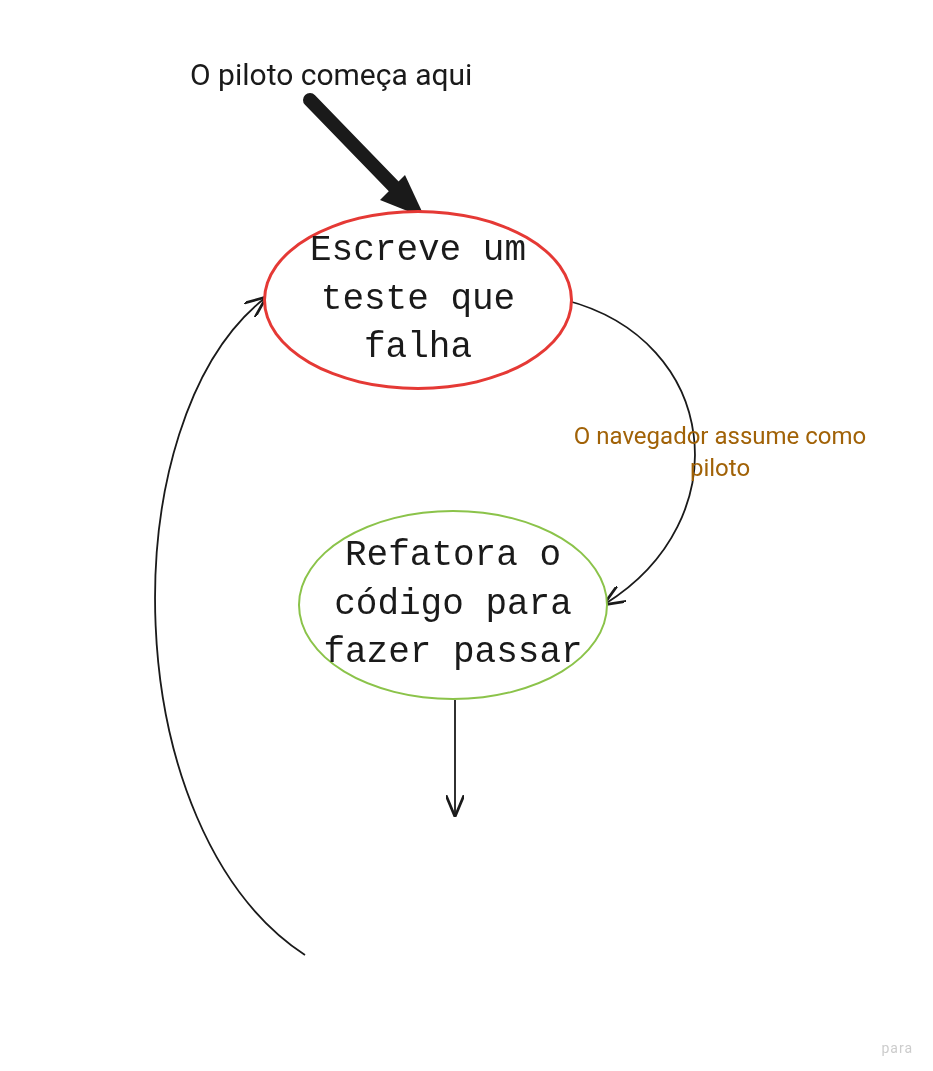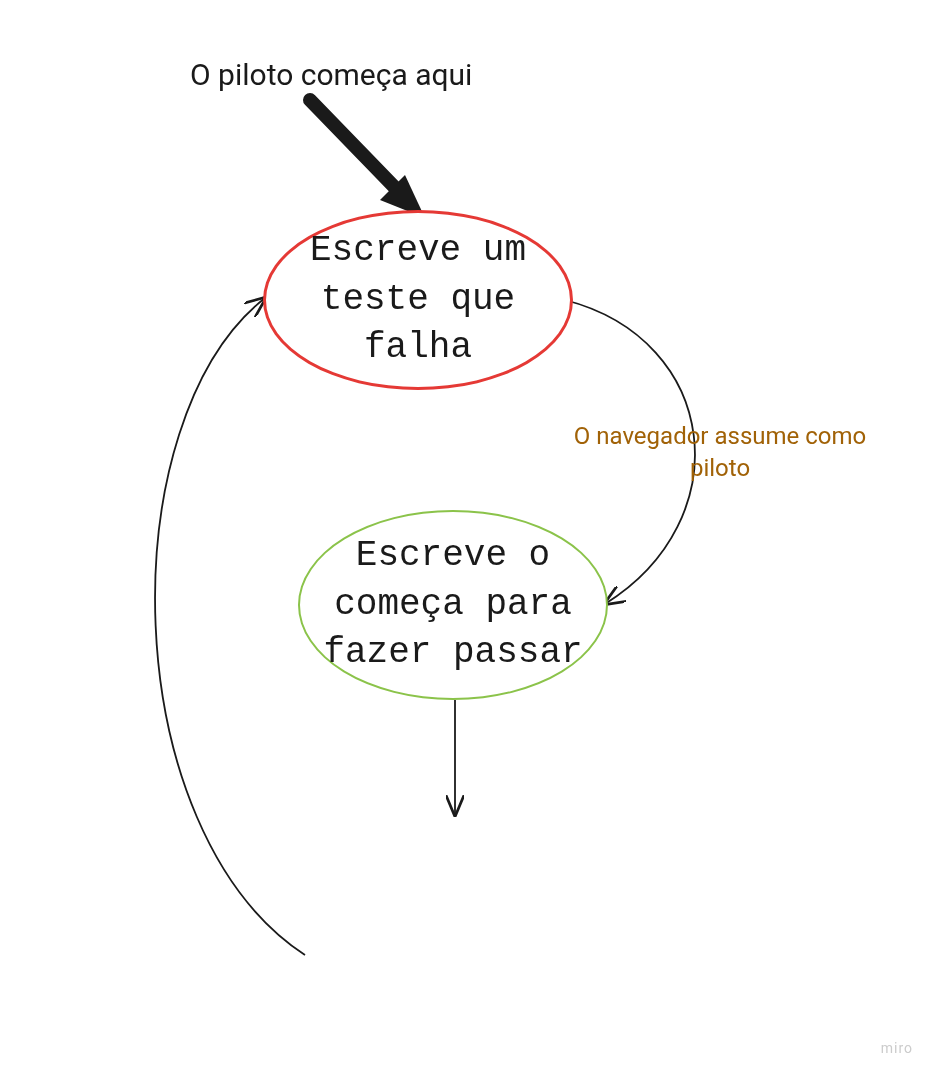--- a/index.html
+++ b/index.html
@@ -95,19 +95,19 @@
 
   <div class="title-text" style="left:190px; top:45px;margin-top:12px;">O piloto começa aqui</div>
 
   <div class="ellipse-node" style="left:263px; top:210px; width:310px; height:180px; border:3px solid #e53935;">
     <div class="node-text">Escreve um teste que falha</div>
   </div>
 
   <div class="edge-label" style="left:570px; top:420px; width:300px;">O navegador assume como piloto</div>
 
   <div class="ellipse-node" style="left:298px; top:510px; width:310px; height:190px; border:2px solid #8bc34a;">
-    <div class="node-text">Escreve o começa para fazer passar</div>
+    <div class="node-text">Refatora o código para fazer passar</div>
   </div>
 
 
-  <div class="watermark" style="right:20px; bottom:15px;">miro</div>
+  <div class="watermark" style="right:20px; bottom:15px;">para</div>
 
 </div>
 
 </body></html>

